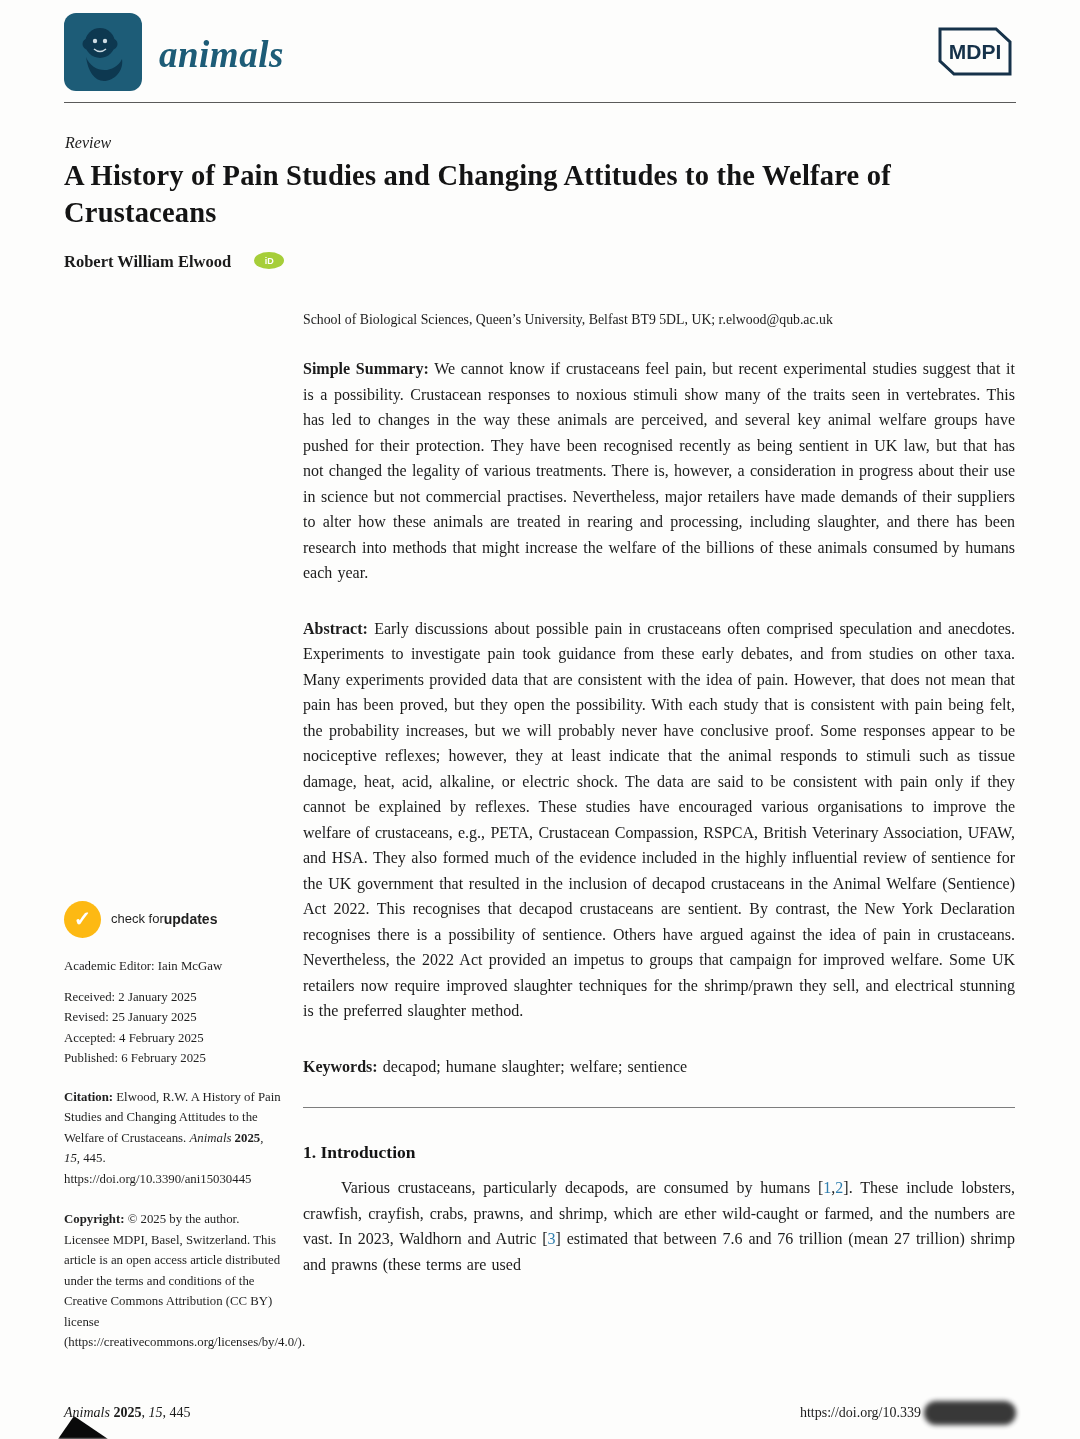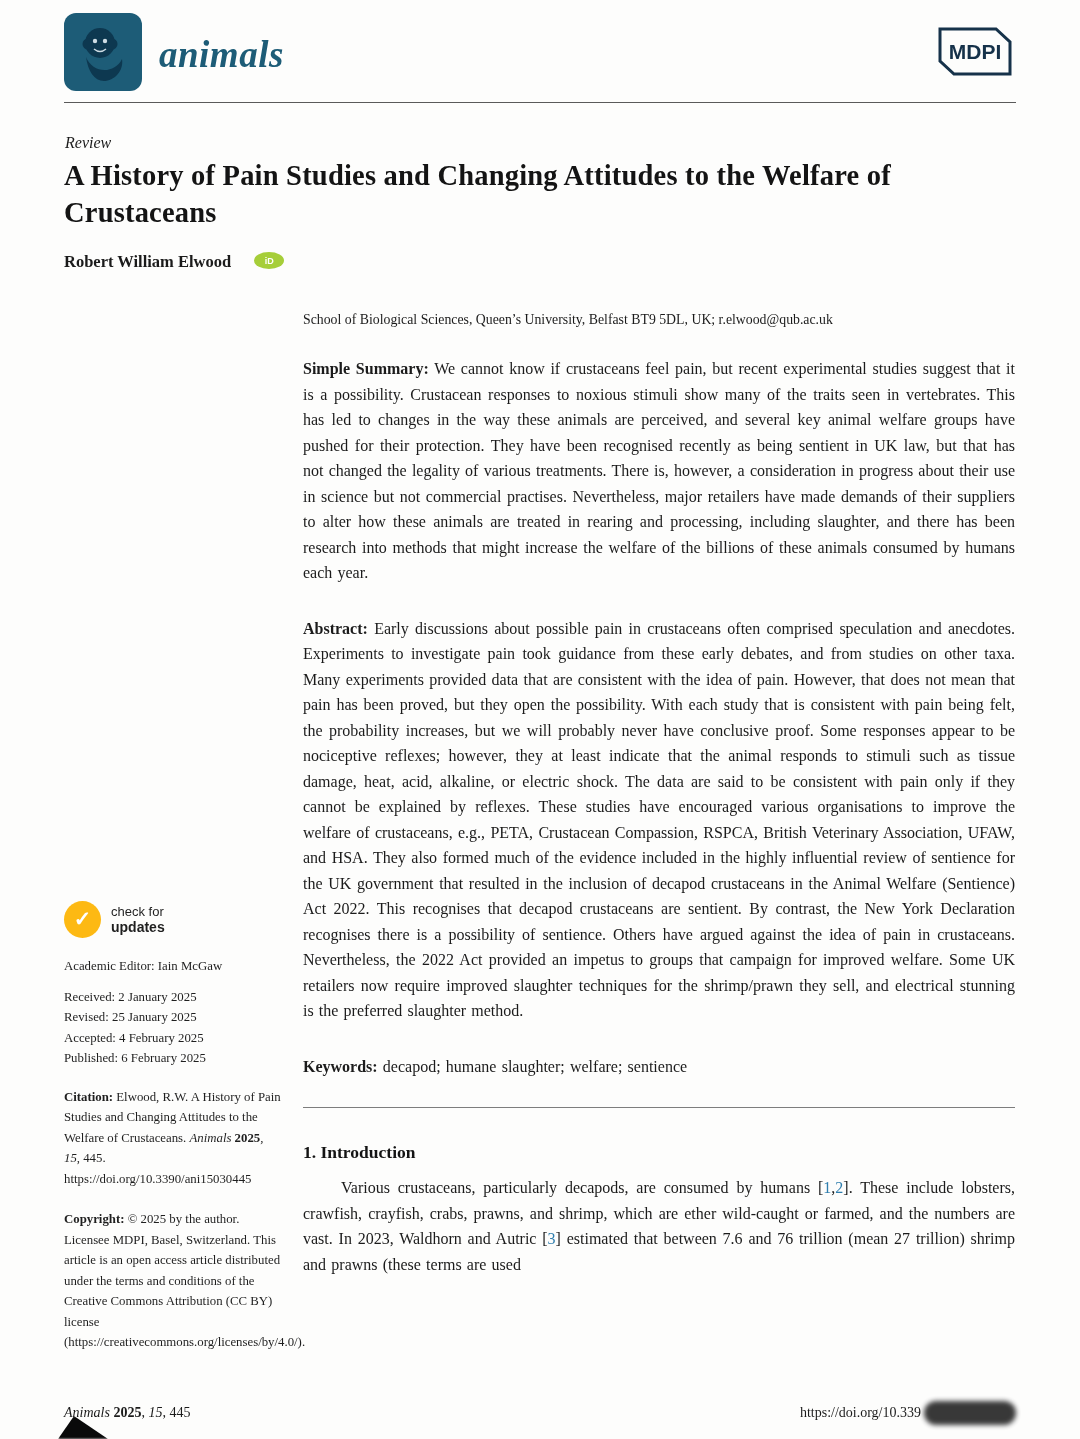--- a/index.html
+++ b/index.html
@@ -35,21 +35,21 @@
   .intro-para { margin-top:12px; text-indent:38px; }
   .ref { color:#2f7eae; text-decoration:none; cursor:pointer; }
 
   
   .sidebar { position:absolute; left:64px; top:901px; width:218px;
              font-size:12.8px; line-height:20.5px; color:#1f1f1f; }
   .badge { display:flex; align-items:center; gap:10px; font-family:"Liberation Sans", sans-serif; cursor:pointer; }
   .badge-circle { width:37px; height:37px; border-radius:50%; background:#fdb913; color:#fff;
                   display:flex; align-items:center; justify-content:center;
                   font-size:21px; font-weight:bold; }
-  .badge-text { display:flex; flex-direction:column; line-height:1.18; }
+  .badge-text { display:flex; flex-direction:row; line-height:1.18; }
   .bt1 { font-size:13px; }
   .bt2 { font-size:14px; font-weight:bold; }
   .ed { margin-top:18px; }
   .dates { margin-top:10px; }
   .citation-block { margin-top:18px; }
   .copyright-block { margin-top:20px; }
   .sidebar b { font-weight:bold; }
 
   
   .footer { position:absolute; left:64px; right:64px; bottom:14px; display:flex;

